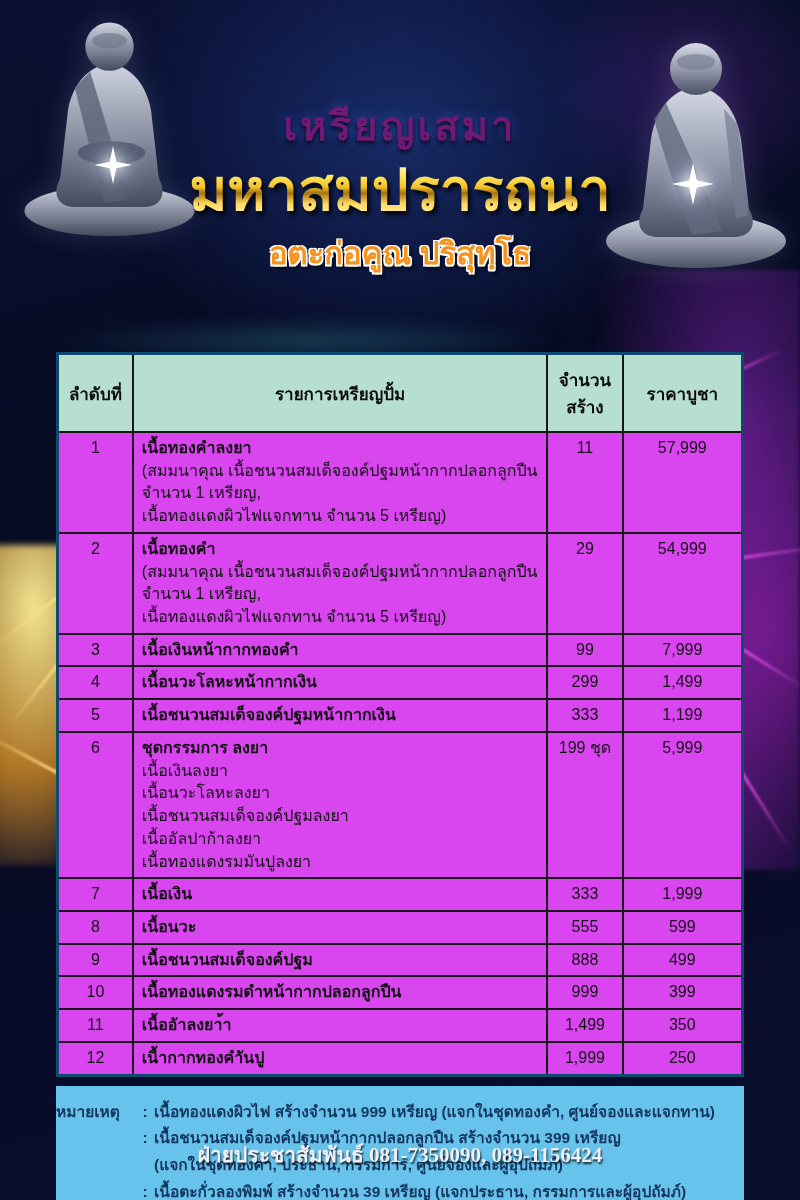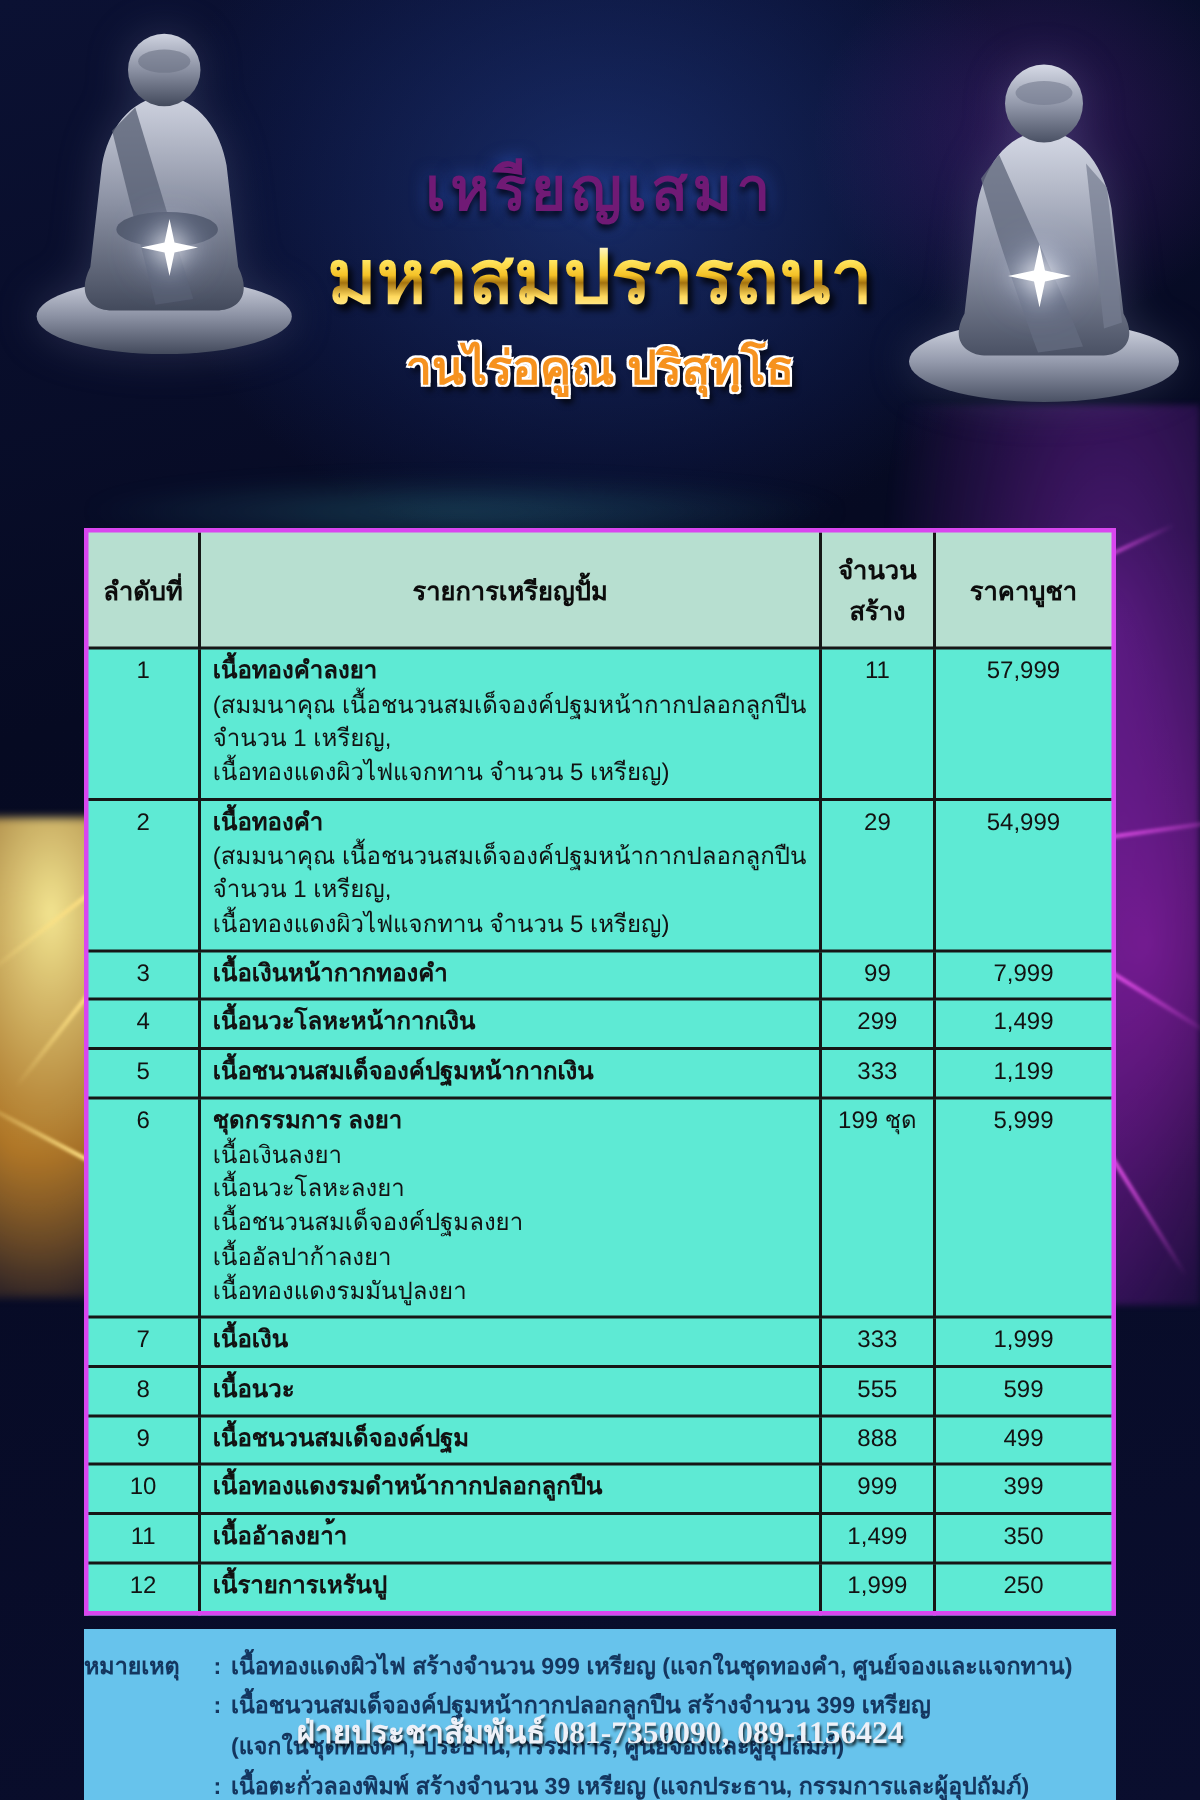--- a/index.html
+++ b/index.html
@@ -42,31 +42,31 @@
   .monk { position:absolute; z-index:1; filter:blur(.5px) drop-shadow(0 0 14px rgba(130,140,180,.25)); }
   .monk-left  { left:12px;  top:6px;  width:195px; height:232px; }
   .monk-right { left:596px; top:0;    width:200px; height:298px; }
   .sparkle { position:absolute; z-index:4; filter:drop-shadow(0 0 7px #fff) drop-shadow(0 0 14px rgba(200,215,255,.9)); }
   .sp-left  { left:94px;  top:146px; width:38px; height:38px; }
   .sp-right { left:672px; top:163px; width:42px; height:42px; }
   
   .titles { position:absolute; z-index:3; left:0; right:0; top:94px; text-align:center; }
   .t1 { font-size:40px; font-weight:bold; color:#701a75; letter-spacing:3px;
         text-shadow:0 3px 5px rgba(0,0,10,.9), 0 0 12px rgba(50,90,200,.8); }
-  .t2 { font-size:50px; font-weight:bold; letter-spacing:0; line-height:1.02; margin-top:2px;
+  .t2 { font-size:58px; font-weight:bold; letter-spacing:0; line-height:1.02; margin-top:2px;
         background:linear-gradient(180deg,#fffbe0 4%,#ffe45c 28%,#f5c227 46%,#a4720e 56%,#ffd95e 74%,#fff4a6 95%);
         -webkit-background-clip:text; background-clip:text; color:transparent;
         filter:drop-shadow(3px 4px 2px rgba(0,0,0,.8));text-align:center; }
   .t3 { font-size:31px; font-weight:bold; margin-top:9px; color:var(--subtitle_orange,#f6921e);
         text-shadow:-1.5px -1.5px 0 #fff,1.5px -1.5px 0 #fff,-1.5px 1.5px 0 #fff,1.5px 1.5px 0 #fff,3px 4px 4px rgba(0,0,0,.85); }
   .t4 { font-size:29px; font-weight:bold; margin-top:9px; color:#fff;
         text-shadow:2px 3px 3px rgba(0,0,0,.85); }
   
   .content { position:absolute; z-index:5; left:56px; top:352px; width:688px; }
-  table { width:100%; border-collapse:collapse; background:#5eead4; border:3px solid #d946ef; }
+  table { width:100%; border-collapse:collapse; background:#d946ef; border:3px solid #0c4a6e; }
   th { background:var(--header_green,#b7dfd0); border:2px solid #161616; color:#0c0c0c;
        font-size:17px; font-weight:bold; padding:11px 2px; }
   td { border:2px solid #161616; font-size:16px; color:#121212; padding:4px 8px;
        vertical-align:top; line-height:1.42; }
   .c-no,.c-qty,.c-price { text-align:center; white-space:nowrap; }
   .c-item { }
   .item-name { font-weight:bold; }
   .item-detail { font-weight:normal; }
   .notes { margin-top:9px; background:var(--notes_blue,#67c3ec); color:#14365f;
            padding:13px 8px 14px 0; font-size:15.5px; line-height:1.72; font-weight:600; }
@@ -131,21 +131,21 @@
 <svg class="sparkle sp-left" viewBox="0 0 40 40">
   <path d="M20,0 L23.5,16.5 L40,20 L23.5,23.5 L20,40 L16.5,23.5 L0,20 L16.5,16.5 Z" fill="#ffffff"></path>
 </svg>
 <svg class="sparkle sp-right" viewBox="0 0 40 40">
   <path d="M20,0 L23.5,16.5 L40,20 L23.5,23.5 L20,40 L16.5,23.5 L0,20 L16.5,16.5 Z" fill="#ffffff"></path>
 </svg>
 
 <div class="titles">
   <div class="t1">เหรียญเสมา</div>
   <div class="t2">มหาสมปรารถนา</div>
-  <div class="t3">านไร่อคูณ ปริสุทฺโธ</div>
+  <div class="t3">อตะก่อคูณ ปริสุทฺโธ</div>
 </div>
 
 <div class="content">
   <table>
     <thead>
       <tr>
           <th style="width: 11%;">ลำดับที่</th>
           <th style="width: 60.5%;">รายการเหรียญปั้ม</th>
           <th style="width: 11%;">จำนวนสร้าง</th>
           <th style="width: 17.5%;">ราคาบูชา</th>
@@ -245,21 +245,21 @@
           <td class="c-no">11</td>
           <td class="c-item">
             <div class="item-name">เนื้ออัาลงยา้า</div>
           </td>
           <td class="c-qty">1,499</td>
           <td class="c-price">350</td>
         </tr>
         <tr>
           <td class="c-no">12</td>
           <td class="c-item">
-            <div class="item-name">เนื้รายการเหรันปู</div>
+            <div class="item-name">เนื้ากากทองคำันปู</div>
           </td>
           <td class="c-qty">1,999</td>
           <td class="c-price">250</td>
         </tr>
       </tbody>
   </table>
   <div class="notes">
     <div>
         <div class="note-line">
           <span class="note-label">หมายเหตุ</span>

